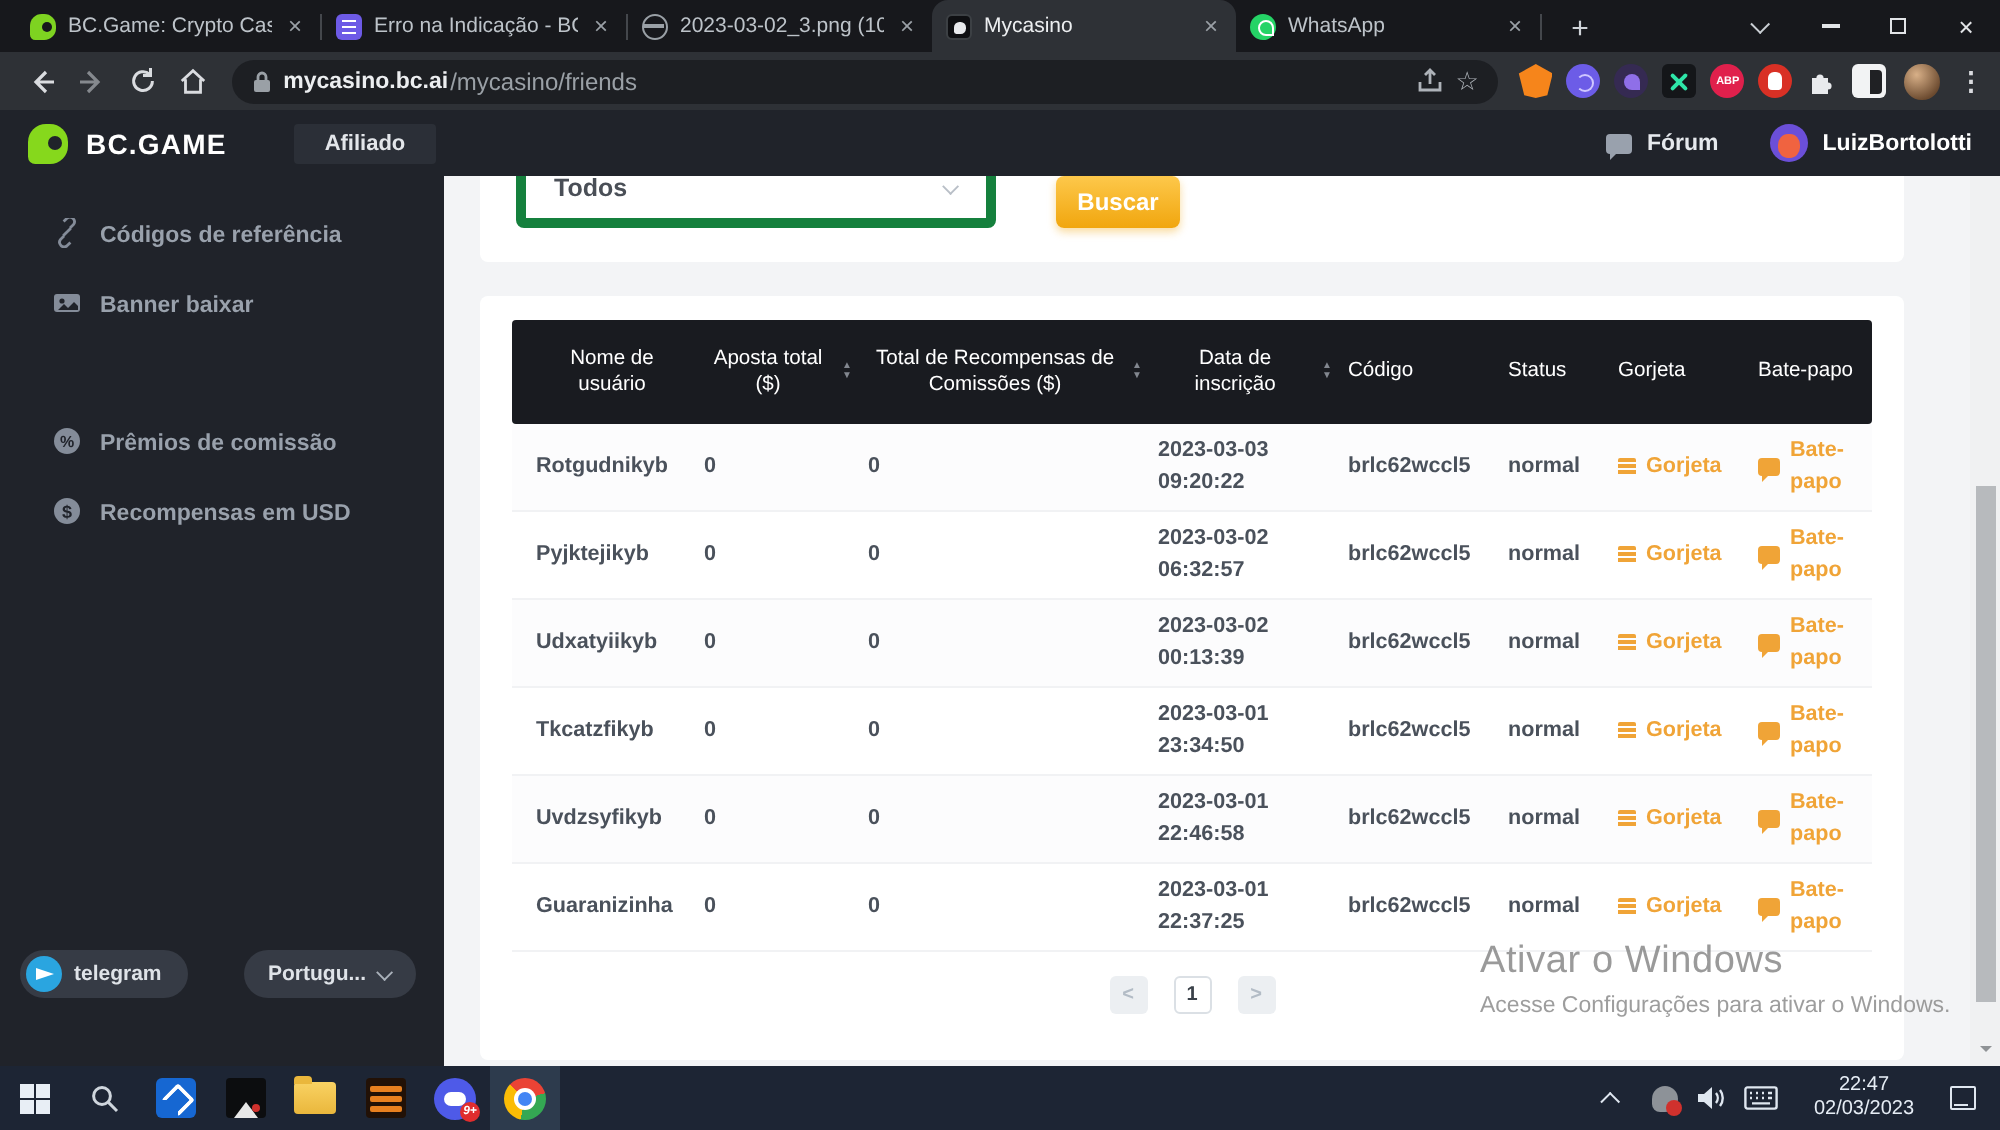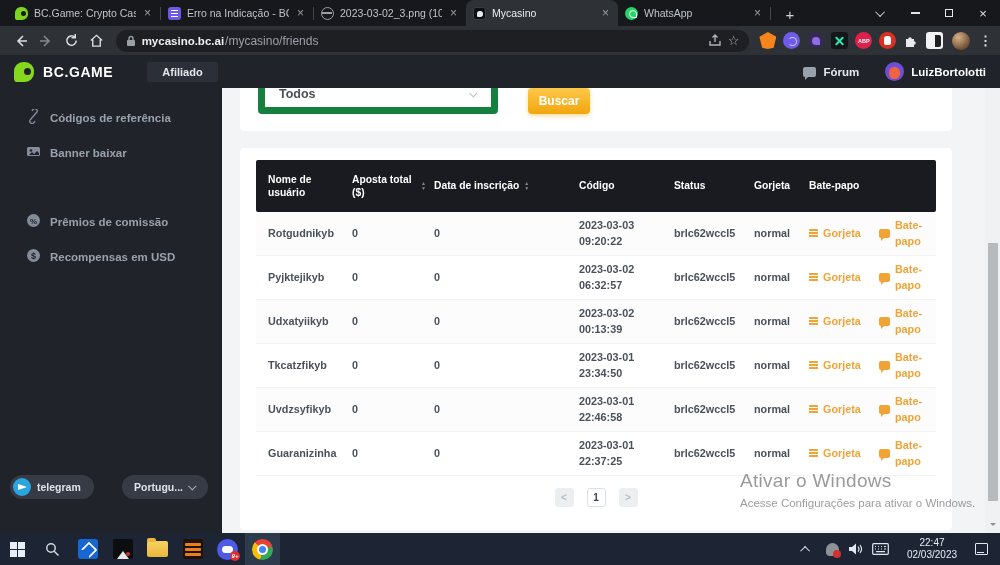--- a/index.html
+++ b/index.html
@@ -87,25 +87,25 @@
   .pill-tg { left:10px; padding:0 13px 0 3px; gap:6px; }
   .tg-ic { width:18px; height:18px; border-radius:50%; background:#2aa5e0; position:relative; }
   .tg-ic::after { content:""; position:absolute; left:4.5px; top:5.5px; width:0; height:0; border-left:9px solid #fff; border-top:3.5px solid transparent; border-bottom:3.5px solid transparent; }
   .pill-lang { left:122px; padding:0 12px; gap:7px; }
   .chev-dn { width:6px; height:6px; border-left:1.5px solid #aab1ba; border-bottom:1.5px solid #aab1ba; transform:rotate(-45deg) translateY(-1px); }
 
   
   .main { position:absolute; left:222px; top:33px; width:763px; height:445px; overflow:hidden; background:#f3f4f6; }
   .card { position:absolute; background:#fff; border-radius:4px; }
   .filter-card { left:18px; top:-18px; width:712px; height:61px; }
-  .select { position:absolute; left:18px; top:4px; width:240px; height:40px; border:7px solid #15803d; border-radius:4px; display:flex; align-items:center; padding:0 14px; font-size:12.5px; font-weight:700; color:#4a4f57; }
+  .select { position:absolute; left:18px; top:4px; width:240px; height:40px; border:5px solid #15803d; border-radius:4px; display:flex; align-items:center; padding:0 14px; font-size:12.5px; font-weight:700; color:#4a4f57; }
   .select .chev-dn { margin-left:auto; border-color:#b9bfc7; }
   .buscar { position:absolute; left:288px; top:18px; width:62px; height:26px; border:none; border-radius:4px; background:linear-gradient(#fdc84b,#f1a60e); color:#fff; font-size:12px; font-weight:700; font-family:inherit; box-shadow:0 2px 4px rgba(241,166,14,.4); }
   .table-card { left:18px; top:60px; width:712px; height:382px; }
-  .thead { display:grid; grid-template-columns:88px 82px 145px 95px 80px 55px 70px 65px; margin:12px 16px 0; height:52px; background:#191b20; border-radius:2px; align-items:center; color:#fff; font-size:10.3px; font-weight:700; }
+  .thead { display:grid; grid-template-columns:88px 82px 145px 95px 80px 55px 70px 65px; margin:12px 16px 0; height:52px; background:#191b20; border-radius:2px; align-items:center; color:#fff; font-size:10.3px; font-weight:400;text-align:center; }
   .th { display:flex; align-items:center; padding-left:8px; line-height:1.3; }
   .th:first-child { padding-left:12px; }
   .sorts { display:flex; flex-direction:column; margin-left:5px; color:#82878f; font-size:5px; line-height:5px; }
   .rows { margin:0 16px; }
   .trow { display:grid; grid-template-columns:88px 82px 145px 95px 80px 55px 70px 65px; height:44px; align-items:center; font-size:10.8px; font-weight:700; color:#4a515b; border-bottom:1px solid #f1f2f4; }
   .trow:nth-child(odd) { background:#fcfcfd; }
   .td { padding-left:8px; line-height:1.4; }
   .td:first-child { padding-left:12px; }
   .td.link { color:#f0a437; display:flex; align-items:center; gap:5px; }
   .td .wrap { word-break:break-word; }
@@ -323,20 +323,27 @@
         <div class="thead">
           <div class="th">Nome de usuário</div>
           <div class="th">
             <span>Aposta total ($)</span>
             <span class="sorts">
                 <span>▲</span>
                 <span>▼</span>
               </span>
           </div>
           <div class="th">
+            <span>Total de Recompensas de Comissões ($)</span>
+            <span class="sorts">
+                <span>▲</span>
+                <span>▼</span>
+              </span>
+          </div>
+          <div class="th">
             <span>Data de inscrição</span>
             <span class="sorts">
                 <span>▲</span>
                 <span>▼</span>
               </span>
           </div>
           <div class="th">Código</div>
           <div class="th">Status</div>
           <div class="th">Gorjeta</div>
           <div class="th">Bate-papo</div>

